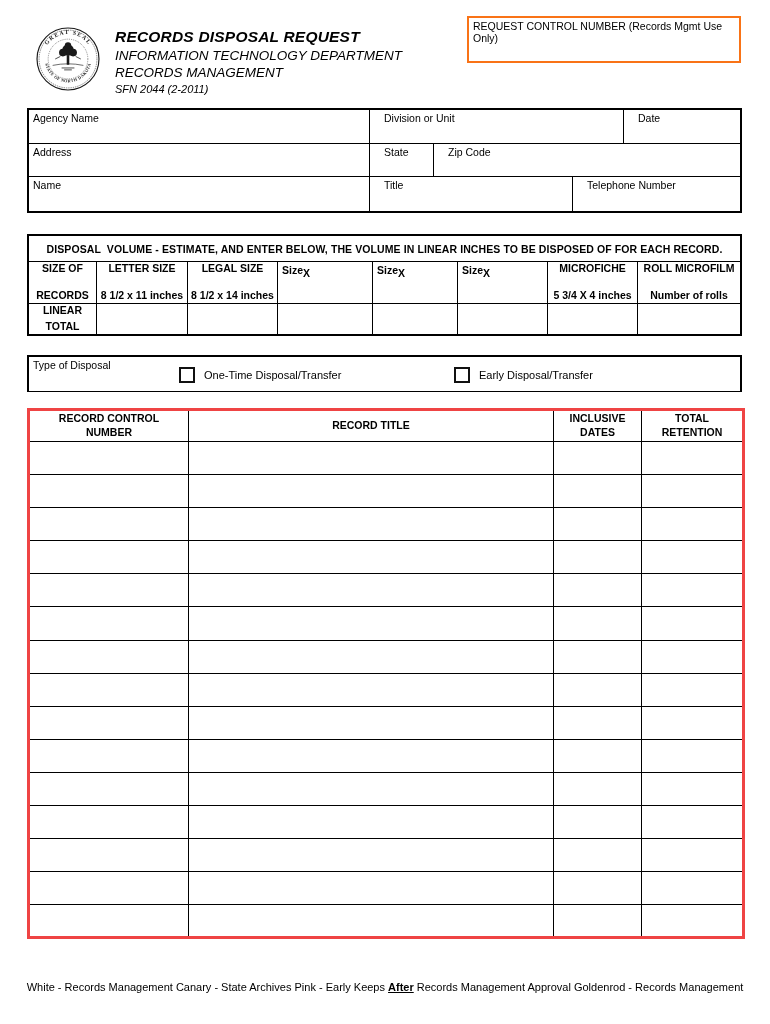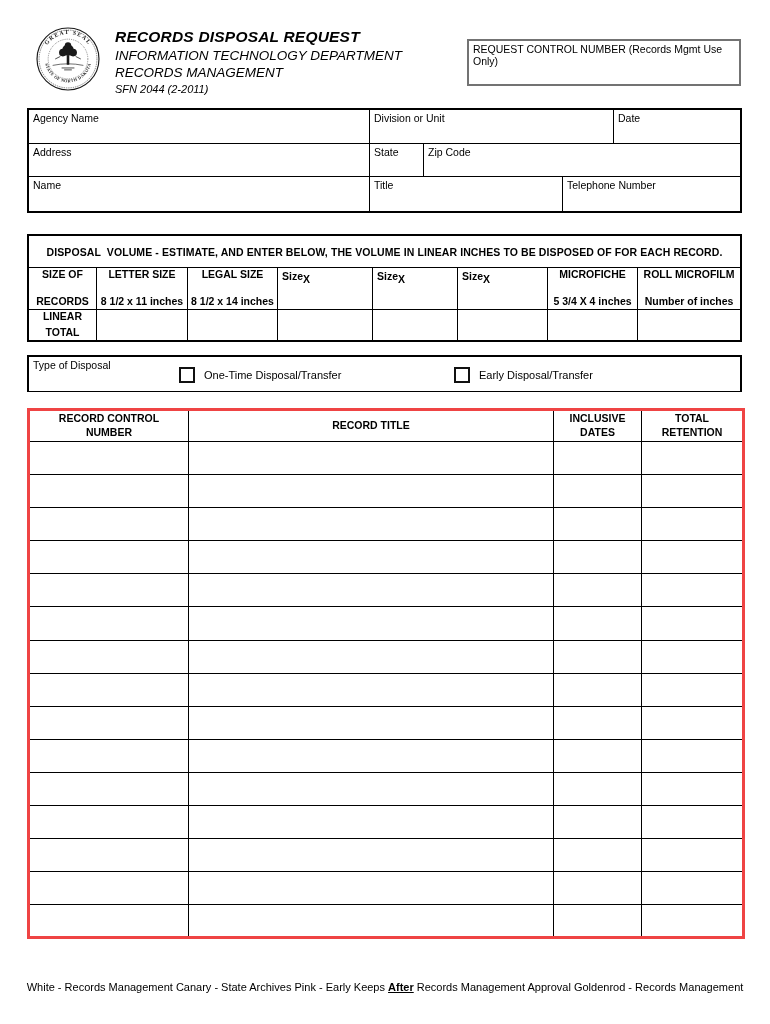--- a/index.html
+++ b/index.html
@@ -10,37 +10,37 @@
   }
   .abs { position: absolute; }
 
   
   .seal { left: 36px; top: 27px; }
   .header-text { left: 115px; top: 28px; font-style: italic; }
   .header-text .title { font-size: 15.5px; font-weight: bold; letter-spacing: .2px; }
   .header-text .sub { font-size: 13.5px; margin-top: 2px; }
   .header-text .formno { font-size: 11px; margin-top: 3px; }
   .control-box {
-    left: 467px; top: 39px; width: 274px; height: 47px;
-    border: 2px solid #737373; padding: 2px 4px; font-size: 10.5px;
+    left: 467px; top: 16px; width: 274px; height: 47px;
+    border: 2px solid #f97316; padding: 2px 4px; font-size: 10.5px;
   }
 
   
   .agency-table { left: 27px; top: 108px; width: 715px; border: 2px solid #000; }
-  .a-row { display: flex; height: 33.5px; border-bottom: 1.5px solid #000; }
+  .a-row { display: flex; height: 33.5px; border-bottom: 1.5px solid #000; gap: 10px; }
   .a-row:last-child { border-bottom: none; }
   .a-cell { border-right: 1.5px solid #000; padding: 2px 4px; font-size: 10.5px; }
   .a-cell:last-child { border-right: none; flex: 1; }
   .w341 { flex: 0 0 341px; } .w244 { flex: 0 0 244px; }
   .w190 { flex: 0 0 190px; } .w54 { flex: 0 0 54px; } .w193 { flex: 0 0 193px; }
 
   
   .disposal-table { left: 27px; top: 234px; width: 715px; border: 2px solid #000; }
   .dv-caption {
-    height: 32px; display: flex; align-items: center; justify-content: center;
+    height: 26px; display: flex; align-items: center; justify-content: center;
     font-size: 10.5px; font-weight: bold; border-bottom: 1.5px solid #000;
     white-space: pre; letter-spacing: .1px;
   }
   .dv-head { display: flex; height: 42px; border-bottom: 1.5px solid #000; }
   .dv-row  { display: flex; height: 30px; }
   .dv-cell { border-right: 1.5px solid #000; font-size: 10.5px; font-weight: bold; }
   .dv-cell:last-child { border-right: none; flex: 1; }
   .dv-center { display: flex; flex-direction: column; align-items: center; justify-content: space-between; text-align: center; line-height: 1.3; }
   .dv-sizecell { display: flex; flex-direction: row; }
   .dv-sizecell .size-lab { text-align: left; padding: 2px 0 0 4px; }
@@ -154,21 +154,21 @@
     <div class="dv-cell dv-sizecell c6">
       <span class="size-lab">Size</span>
       <span class="size-x">X</span>
     </div>
     <div class="dv-cell dv-center c7">
       <span>MICROFICHE</span>
       <span>5 3/4 X 4 inches</span>
     </div>
     <div class="dv-cell dv-center">
       <span>ROLL MICROFILM</span>
-      <span>Number of inches</span>
+      <span>Number of rolls</span>
     </div>
   </div>
   <div class="dv-row">
     <div class="dv-cell dv-center c1">
       <span>LINEAR</span>
       <span>TOTAL</span>
     </div>
     <div class="dv-cell c2"></div>
     <div class="dv-cell c3"></div>
     <div class="dv-cell c4"></div>

